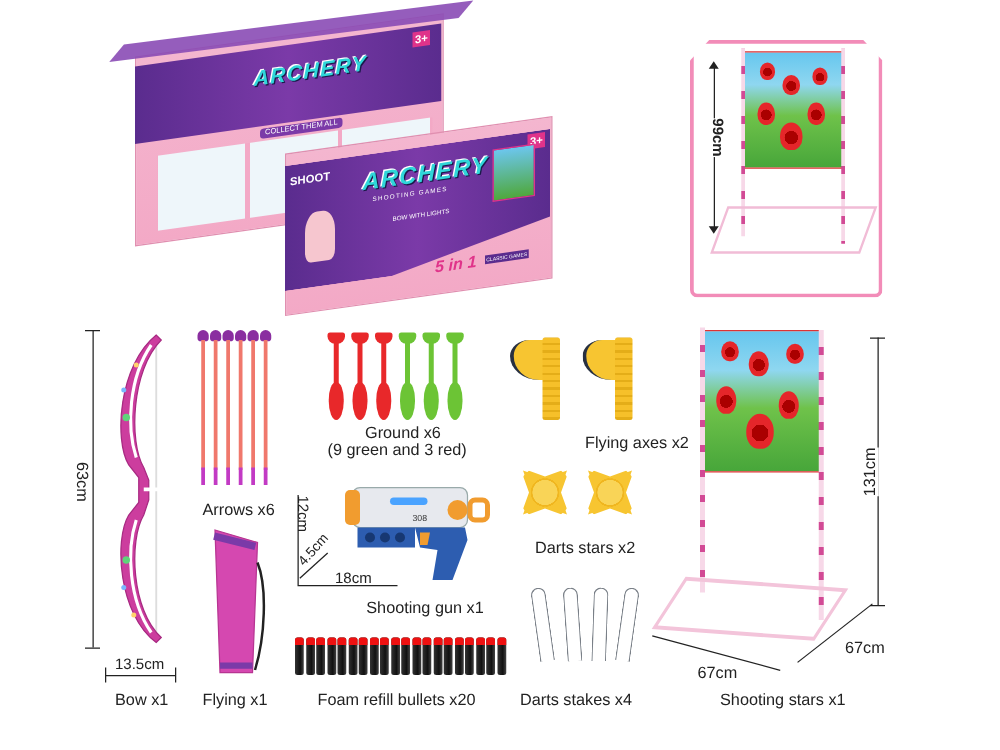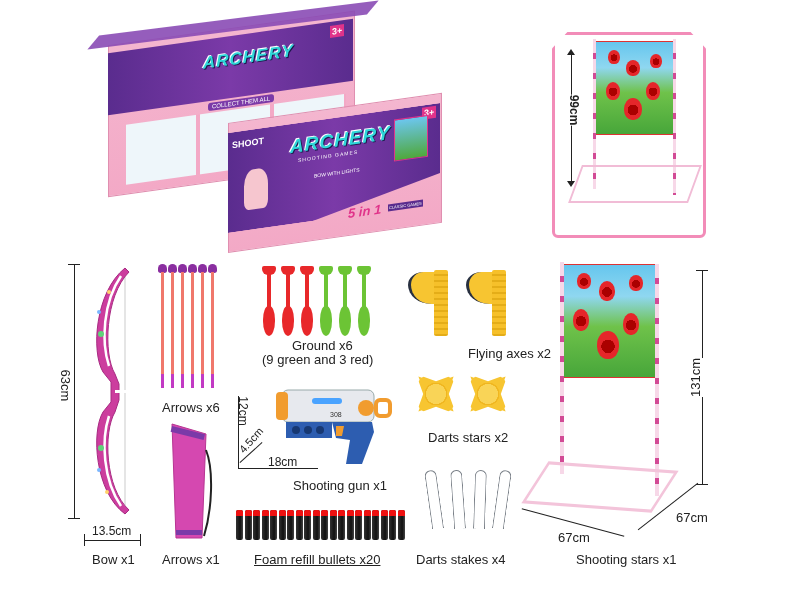--- a/index.html
+++ b/index.html
@@ -134,21 +134,21 @@
   <div class="lbl" style="left:162px;top:400px;">Arrows x6</div>
 </div>
 
 <div>
   <svg class="abs" style="left:168px;top:420px;" width="50" height="124" viewBox="0 0 50 124">
     <path d="M4 4 L38 14 L34 118 L8 118 Z" fill="#d548b0" stroke="#b73592"></path>
     <rect x="4" y="6" width="34" height="6" fill="#7b3aa8" transform="rotate(14 4 6)"></rect>
     <rect x="8" y="110" width="26" height="5" fill="#7b3aa8"></rect>
     <path d="M38 30 C46 50,44 90,36 116" stroke="#222" stroke-width="2" fill="none"></path>
   </svg>
-  <div class="lbl" style="left:162px;top:552px;">Arrows x1</div>
+  <div class="lbl" style="left:162px;top:552px;">Flying x1</div>
 </div>
 
 <div>
   <div class="abs" style="left:262px;top:266px;width:110px;height:74px;">
     <div class="dart" style="left:0;">
         <div class="cup" style="background:#e8282a"></div>
         <div class="shaft" style="background:#e8282a"></div>
         <div class="fin" style="background:#e8282a"></div>
       </div>
     <div class="dart" style="left:19px;">
@@ -221,21 +221,21 @@
       <div class="bullet" style="left:93.5px"></div>
       <div class="bullet" style="left:102px"></div>
       <div class="bullet" style="left:110.5px"></div>
       <div class="bullet" style="left:119px"></div>
     <div class="bullet" style="left:127.5px"></div>
       <div class="bullet" style="left:136px"></div>
       <div class="bullet" style="left:144.5px"></div>
       <div class="bullet" style="left:153px"></div>
       <div class="bullet" style="left:161.5px"></div>
   </div>
-  <div class="lbl" style="left:254px;top:552px;text-decoration:underline;">Foam refill bullets x20</div>
+  <div class="lbl" style="left:254px;top:552px;">Foam refill bullets x20</div>
 </div>
 
 <div>
   <div class="abs" style="left:408px;top:268px;width:48px;height:70px;">
     <div class="axe-head" style="left:0;top:4px;width:36px;height:32px;"></div>
     <div class="axe-handle" style="left:26px;top:2px;width:14px;height:66px;"></div>
   </div>
   <div class="abs" style="left:466px;top:268px;width:48px;height:70px;">
     <div class="axe-head" style="left:0;top:4px;width:36px;height:32px;"></div>
     <div class="axe-handle" style="left:26px;top:2px;width:14px;height:66px;"></div>

